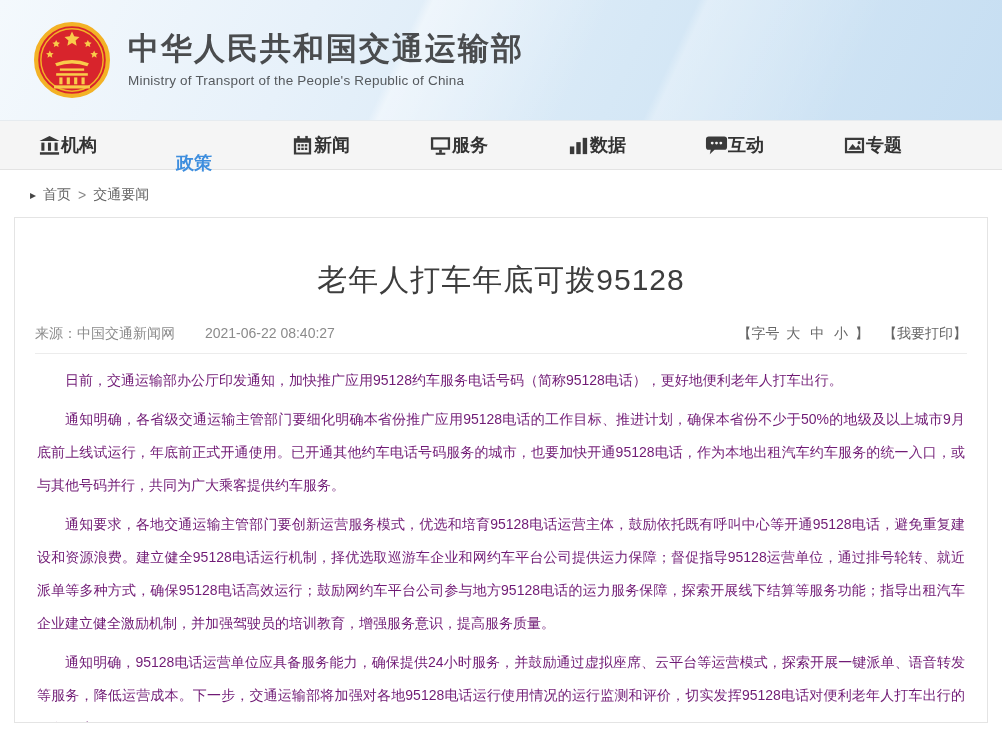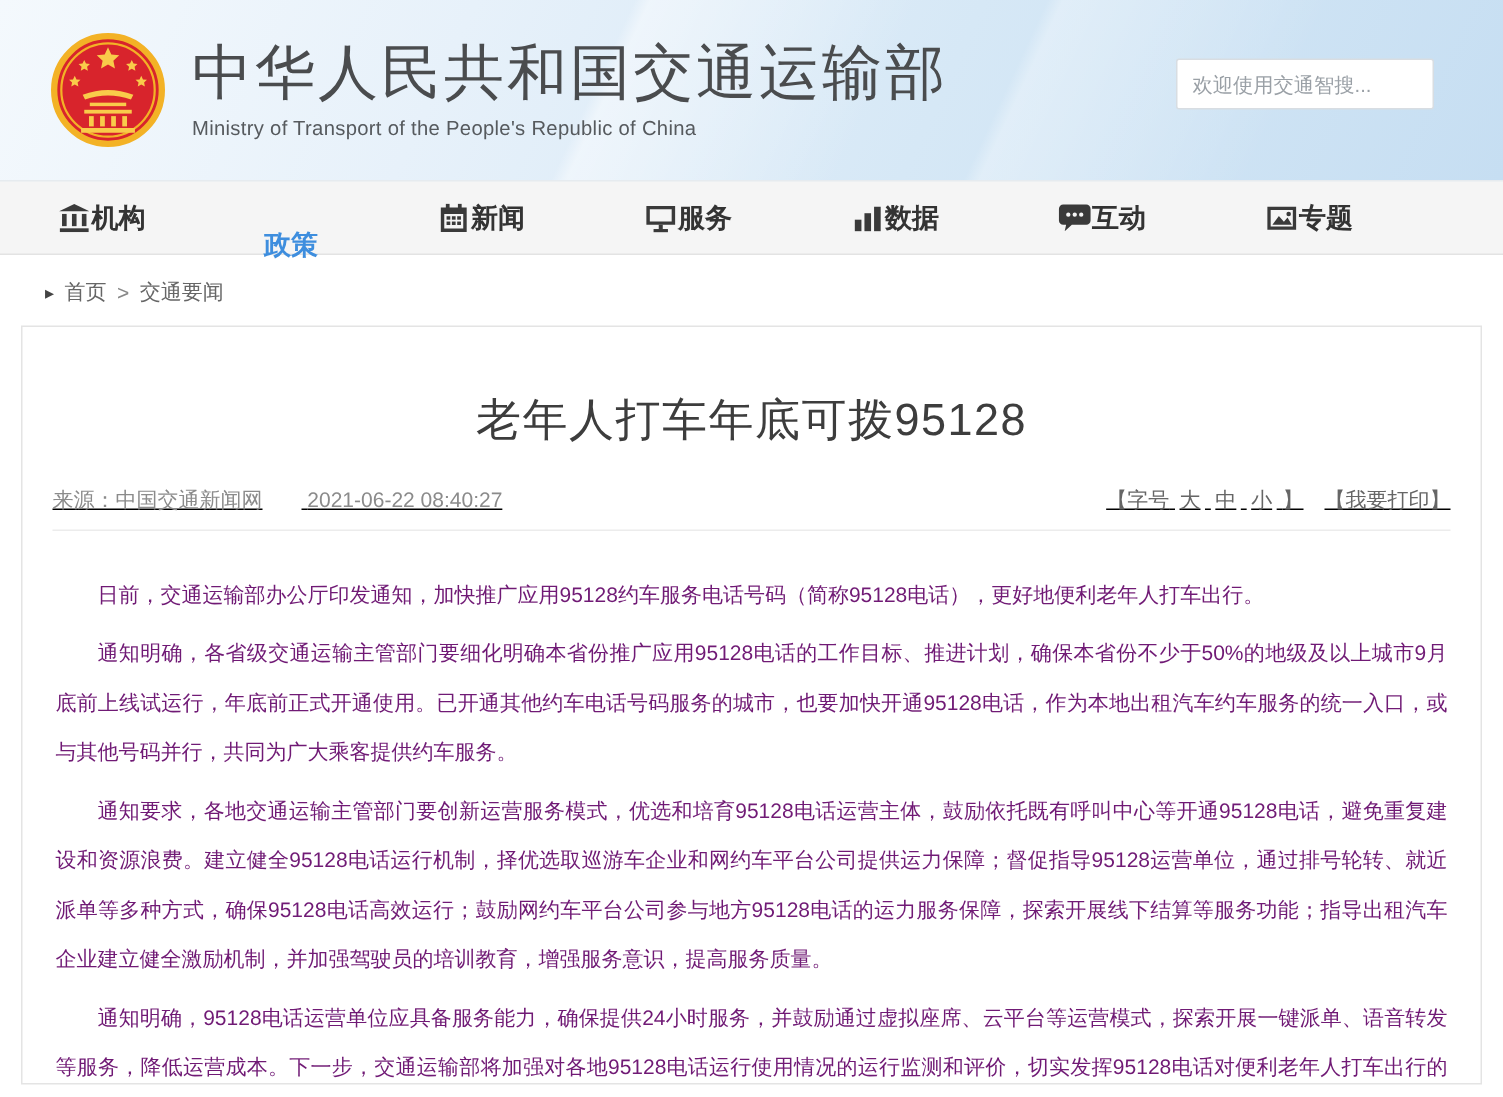--- a/index.html
+++ b/index.html
@@ -18,21 +18,21 @@
   }
   .header::after {
     content:""; position:absolute; inset:0; pointer-events:none;
     background:
       linear-gradient(115deg, transparent 40%, rgba(255,255,255,.45) 41%, transparent 58%),
       linear-gradient(115deg, transparent 66%, rgba(255,255,255,.30) 67%, transparent 84%);
   }
   .logo-link { display:flex; align-items:center; margin-left:34px; text-decoration:none; position:relative; z-index:1; cursor:pointer; }
   .emblem { width:76px; height:76px; flex:0 0 auto; }
   .titles { margin-left:18px; }
-  .site-title { font-size:40px; font-weight:normal; color:#4a4c4e; letter-spacing:2px; line-height:1.1; }
+  .site-title { font-size:31px; font-weight:bold; color:#4a4c4e; letter-spacing:2px; line-height:1.1; }
   .site-subtitle { font-size:13.5px; color:#565a5e; margin-top:7px; letter-spacing:.2px; }
 
   .search { position:absolute; right:46px; top:39px; display:flex; align-items:center; z-index:1; }
   .search-input {
     width:172px; height:34px; border:1px solid #d8dde2; border-radius:2px;
     padding:0 10px; font-size:13.5px; color:#333; outline:none; background:#fff;
     font-family:inherit;
   }
   .search-input::placeholder { color:#9aa0a6; }
   .search-btn {
@@ -70,23 +70,22 @@
   .content-box {
     margin:0 14px; height:506px; background:#fff;
     border:1px solid #e4e4e4; overflow:hidden;
   }
   .article-title {
     text-align:center; font-size:30px; font-weight:400; color:#3d3d3d;
     margin:42px 30px 0; letter-spacing:1px;
   }
   .meta-row {
     display:flex; justify-content:space-between; align-items:flex-end;
-    margin:24px 20px 16px; padding-bottom:10px; border-bottom:1px solid #ececec;
+    margin:24px 20px 0; padding-bottom:10px; border-bottom:1px solid #ececec;
     font-size:14px;
-    text-decoration:underline;
   }
   .meta-left { color:#8b8b8b; }
   .meta-source { margin-right:26px; }
   .meta-right { color:#666; display:flex; gap:14px; }
   .font-sizer span, .print-btn { cursor:pointer; }
   .font-sizer .sz { margin:0 3px; }
   .article-body { padding:4px 22px 0; }
   .article-body p {
     font-size:14px; color:#701a75; line-height:33px; text-indent:2em;
     text-align:justify; margin:6px 0;
@@ -119,21 +118,20 @@
         </g>
       </svg>
     </span>
     <span class="titles">
       <div class="site-title">中华人民共和国交通运输部</div>
       <div class="site-subtitle">Ministry of Transport of the People's Republic of China</div>
     </span>
   </a>
 
   <div class="search">
-    <input class="search-input" type="text" placeholder="欢迎使用交通智搜..." style="">
   </div>
 </div>
 
 <div class="nav">
   <a class="nav-item">
     <svg viewBox="0 0 24 24">
       <path d="M12 2 L22.5 7.2 H1.5 Z"></path>
       <rect x="3.5" y="9" width="3.2" height="8.5"></rect>
       <rect x="10.4" y="9" width="3.2" height="8.5"></rect>
       <rect x="17.3" y="9" width="3.2" height="8.5"></rect>

